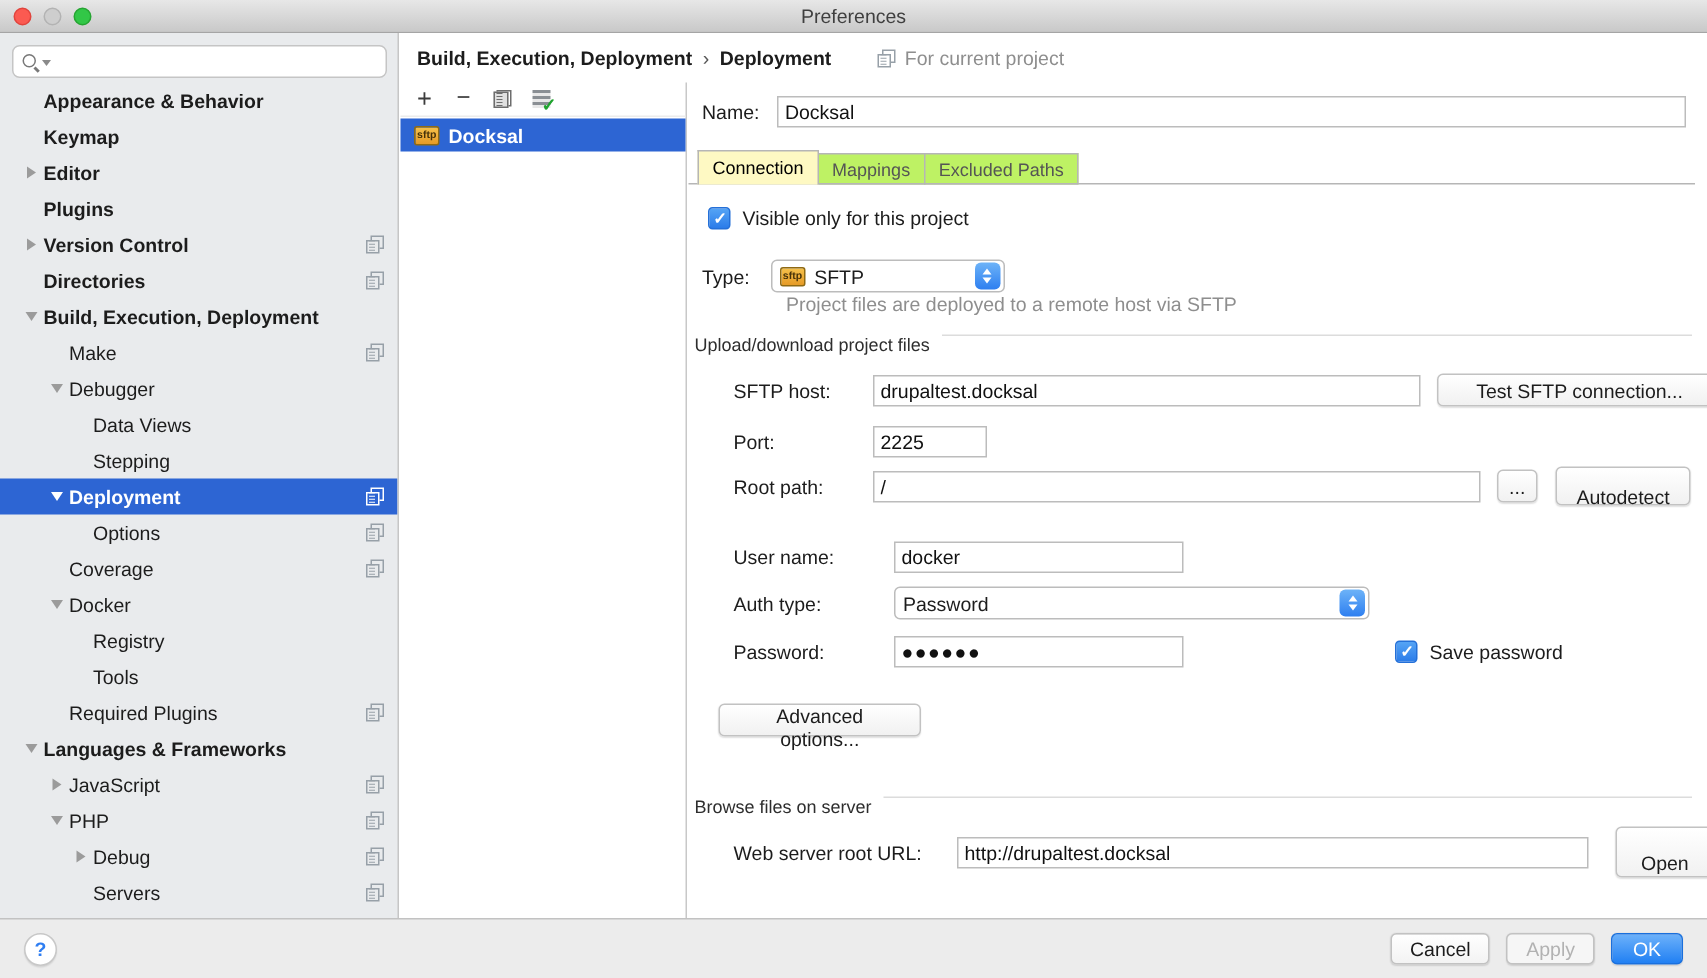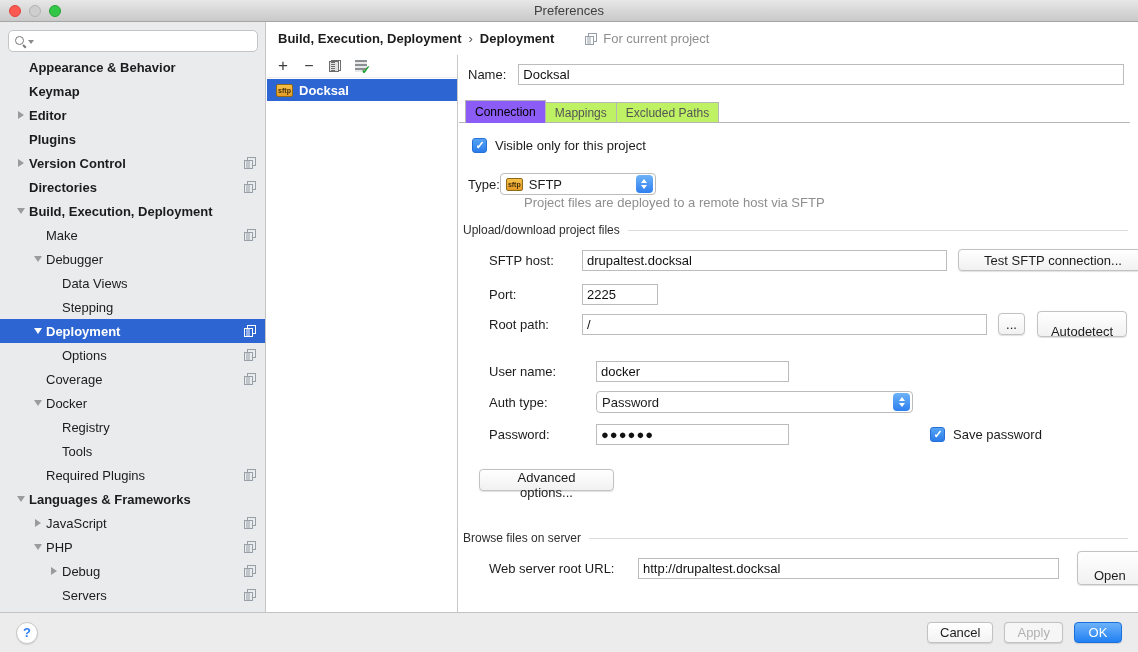--- a/index.html
+++ b/index.html
@@ -90,40 +90,40 @@
   .inp{border:1px solid #bcbcbc;height:21px;font-size:13px;padding:0 4px;background:#fff;color:#111;
     font-family:"Liberation Sans",sans-serif;outline:none}
 
   .row-name{top:8px;left:9px;right:14px;height:22px;gap:12px}
   .row-name .inp{flex:1}
 
   .tabbar{position:absolute;top:45px;left:7px;height:23px;display:flex;align-items:flex-end}
   .tabline{position:absolute;top:67px;left:0;right:8px;height:1px;background:#b6b6b6;z-index:1}
   .tab{height:21px;background:#bef264;color:#555;border:1px solid #b6b6b6;margin-left:-1px;
     display:flex;align-items:center;padding:0 9px;font-size:12px}
-  .tab.active{height:23px;background:#8b5cf6;color:#000;position:relative;z-index:2;border-bottom:none}
+  .tab.active{height:23px;background:#fef9c3;color:#000;position:relative;z-index:2;border-bottom:none}
 
   .row-visible{top:82px;left:13px;gap:8px;height:16px}
   .cb{width:15px;height:15px;border-radius:3px;background:linear-gradient(#55a4f5,#2b7ce9);
     border:1px solid #2470d8;position:relative;flex:none}
   .cb::after{content:"✓";position:absolute;left:2.5px;top:0px;color:#fff;font-size:11px;font-weight:bold}
 
-  .row-type{top:110px;left:9px;height:38px;}
+  .row-type{top:110px;left:9px;height:38px;gap:14px}
   .popup{display:flex;align-items:center;gap:6px;padding-left:5px;background:#fff;
     border:1px solid #bcbcbc;border-radius:4px;height:22px}
   .popup.type{width:156px}
   .popup.auth{width:317px}
   .stepper{margin-left:auto;margin-right:2px;width:17px;height:18px;border-radius:4px;
     background:linear-gradient(#6db3f8,#2e7ff0);display:flex;flex-direction:column;align-items:center;justify-content:center;gap:2px;flex:none}
   .su{width:0;height:0;border-left:3.5px solid transparent;border-right:3.5px solid transparent;border-bottom:4px solid #fff}
   .sd{width:0;height:0;border-left:3.5px solid transparent;border-right:3.5px solid transparent;border-top:4px solid #fff}
 
   .hint{position:absolute;top:140px;left:65px;color:#8e8e8e}
 
-  .sechdr{position:absolute;left:4px;right:10px;display:flex;align-items:center;gap:8px}
+  .sechdr{position:absolute;left:4px;right:10px;display:flex;gap:8px}
   .sechdr .stext{font-size:12px;color:#2e2e2e;white-space:nowrap}
   .sechdr .sline{flex:1;height:1px;background:#dcdcdc}
   .sec1{top:168px}
   .sec2{top:476px}
 
   .row-host{top:194px;left:30px;right:12px;height:22px}
   .row-host .inp{position:absolute;left:93px;width:365px}
   .btn{height:22px;padding:0 11px;background:linear-gradient(#ffffff,#f1f1f1);
     border:1px solid #c2c2c2;border-radius:4px;font-size:13px;color:#1c1c1c;
     font-family:"Liberation Sans",sans-serif;box-shadow:0 0.5px 1px rgba(0,0,0,.12);cursor:default}

